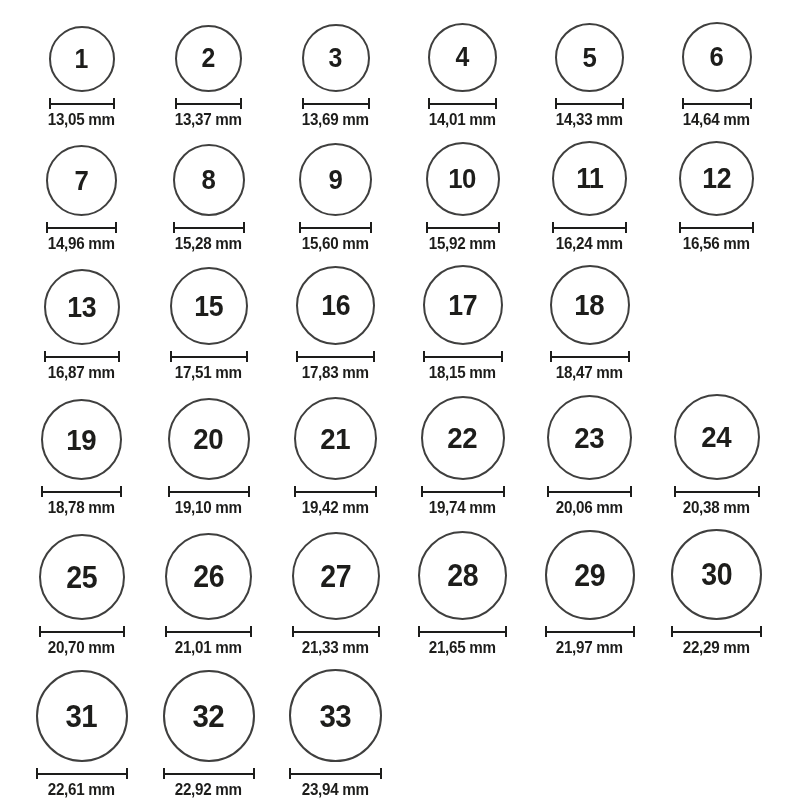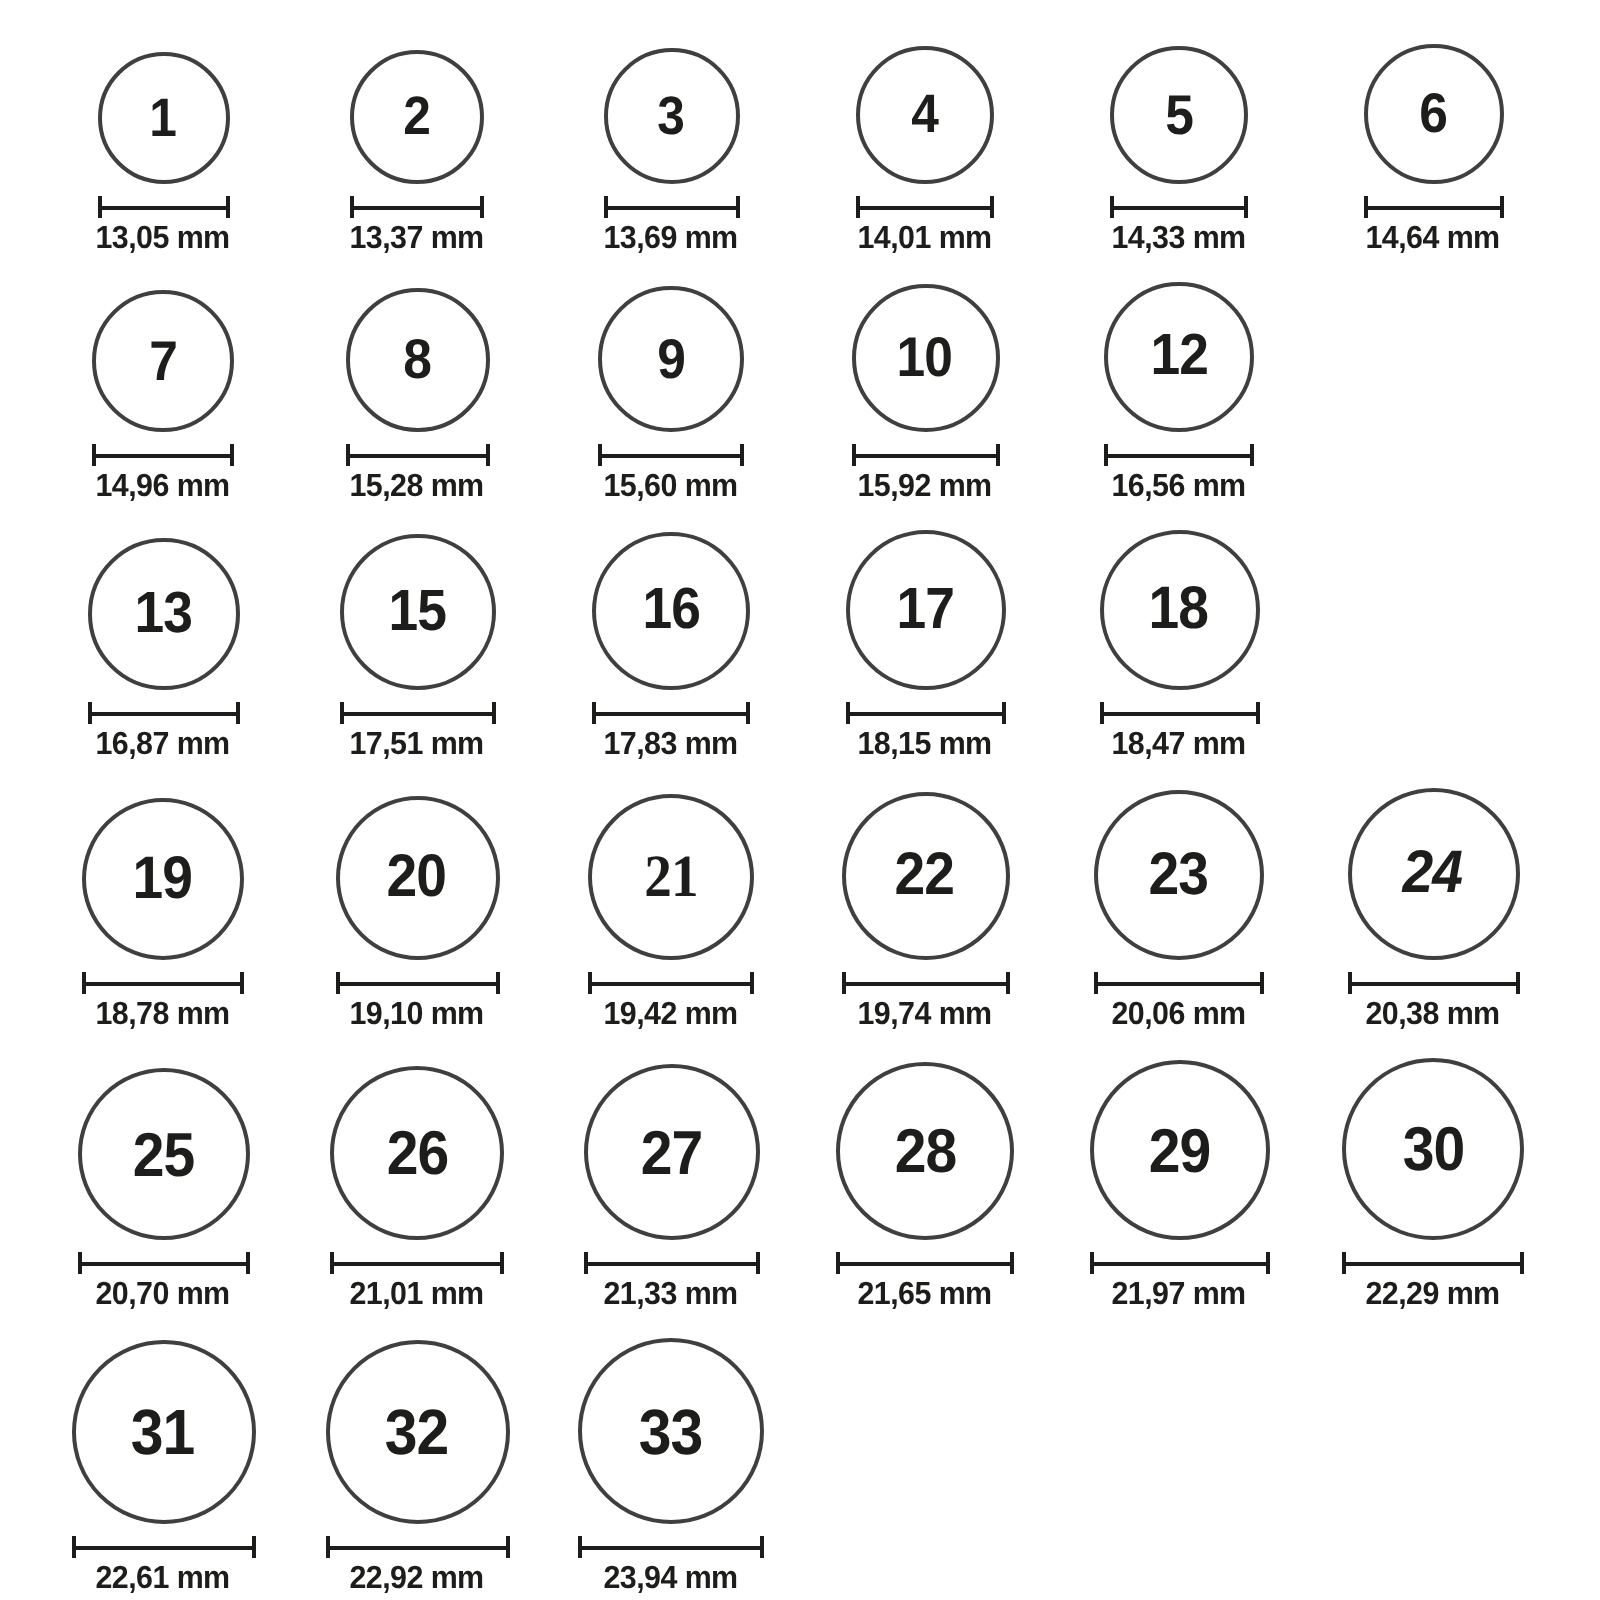--- a/index.html
+++ b/index.html
@@ -155,20 +155,27 @@
   </div>
 
   <div class="cell">
     <div class="circle" style="width: 74px; height: 74px;">
       <span class="num" style="font-size: 28px;">10</span>
     </div>
     <div class="measure" style="width: 74px;"></div>
     <div class="label">15,92 mm</div>
   </div>
 
+  <div class="cell">
+    <div class="circle" style="width: 75px; height: 75px;">
+      <span class="num" style="font-size: 29px;">11</span>
+    </div>
+    <div class="measure" style="width: 75px;"></div>
+    <div class="label">16,24 mm</div>
+  </div>
 
   <div class="cell">
     <div class="circle" style="width: 75px; height: 75px;">
       <span class="num" style="font-size: 29px;">12</span>
     </div>
     <div class="measure" style="width: 75px;"></div>
     <div class="label">16,56 mm</div>
   </div>
 </div>
     <div class="row">
@@ -224,21 +231,21 @@
 
   <div class="cell">
     <div class="circle" style="width: 82px; height: 82px;">
       <span class="num" style="font-size: 30px;">20</span>
     </div>
     <div class="measure" style="width: 82px;"></div>
     <div class="label">19,10 mm</div>
   </div>
 
   <div class="cell">
-    <div class="circle" style="width: 83px; height: 83px; font-family: Liberation Serif, serif;">
+    <div class="circle" style="width: 83px; height: 83px;">
       <span class="num" style="font-size: 30px;">21</span>
     </div>
     <div class="measure" style="width: 83px;"></div>
     <div class="label">19,42 mm</div>
   </div>
 
   <div class="cell">
     <div class="circle" style="width: 84px; height: 84px;">
       <span class="num" style="font-size: 30px;">22</span>
     </div>
@@ -248,21 +255,21 @@
 
   <div class="cell">
     <div class="circle" style="width: 85px; height: 85px; justify-content: center;">
       <span class="num" style="font-size: 30px;">23</span>
     </div>
     <div class="measure" style="width: 85px;"></div>
     <div class="label">20,06 mm</div>
   </div>
 
   <div class="cell">
-    <div class="circle" style="width: 86px; height: 86px; font-style: italic;">
+    <div class="circle" style="width: 86px; height: 86px;">
       <span class="num" style="font-size: 30px;">24</span>
     </div>
     <div class="measure" style="width: 86px;"></div>
     <div class="label">20,38 mm</div>
   </div>
 </div>
     <div class="row">
   <div class="cell">
     <div class="circle" style="width: 86px; height: 86px;">
       <span class="num" style="font-size: 31px;">25</span>

